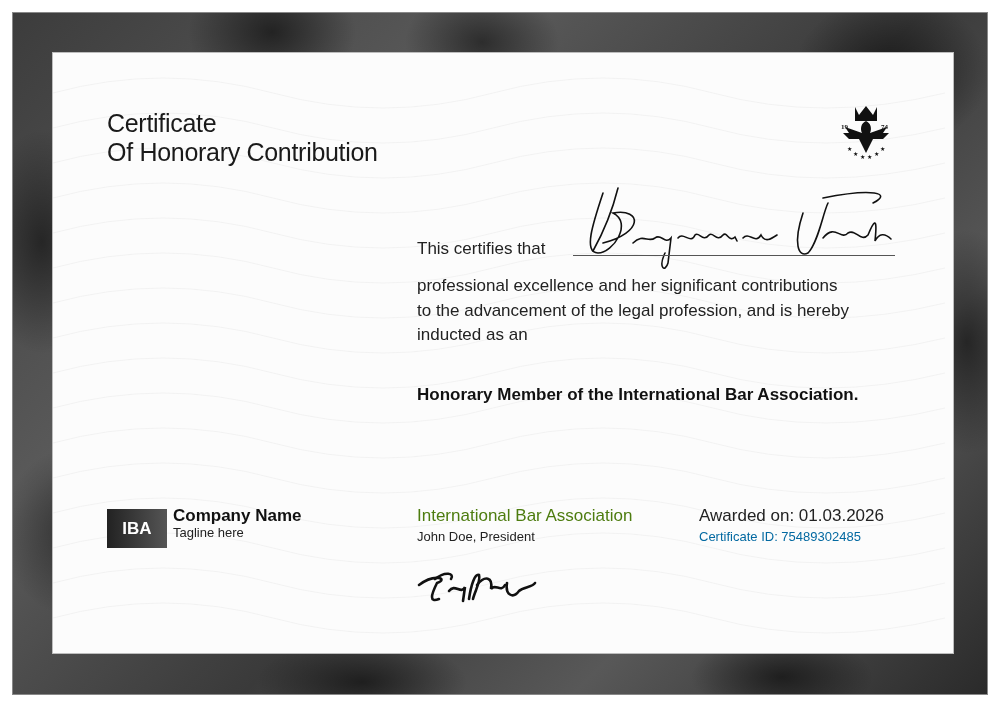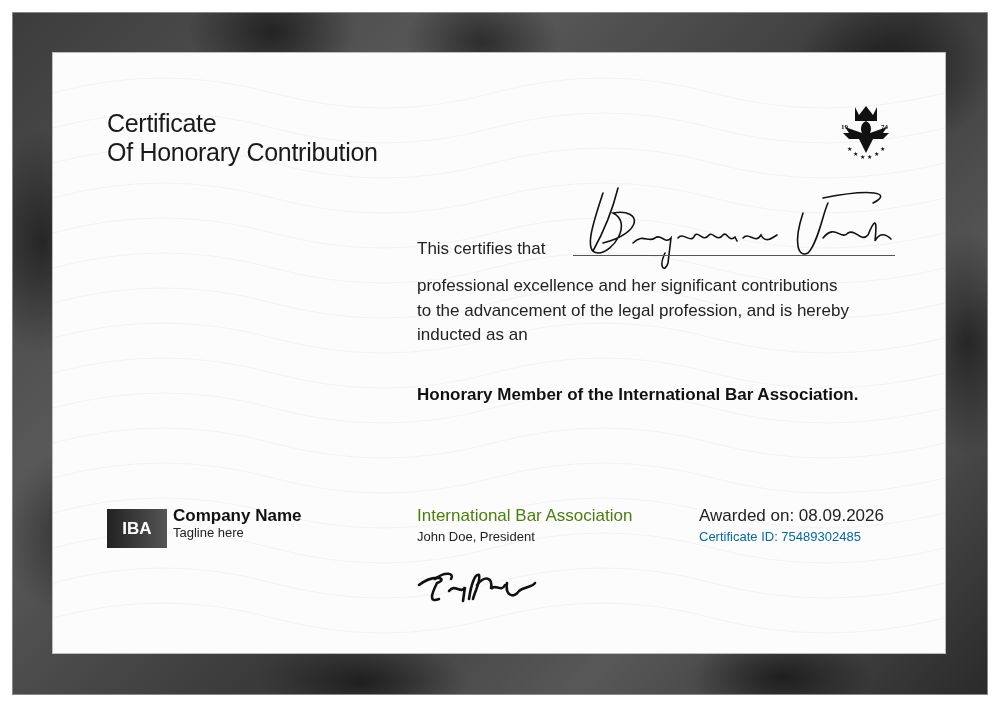--- a/index.html
+++ b/index.html
@@ -9,21 +9,21 @@
       radial-gradient(ellipse 120px 90px at 260px 20px, rgba(0,0,0,0.55), transparent 70%),
       radial-gradient(ellipse 110px 80px at 470px 30px, rgba(0,0,0,0.5), transparent 70%),
       radial-gradient(ellipse 140px 110px at 880px 60px, rgba(0,0,0,0.55), transparent 70%),
       radial-gradient(ellipse 90px 160px at 30px 230px, rgba(0,0,0,0.5), transparent 70%),
       radial-gradient(ellipse 90px 160px at 955px 330px, rgba(0,0,0,0.55), transparent 70%),
       radial-gradient(ellipse 150px 60px at 350px 670px, rgba(0,0,0,0.55), transparent 70%),
       radial-gradient(ellipse 130px 60px at 770px 665px, rgba(0,0,0,0.55), transparent 70%),
       radial-gradient(ellipse 100px 120px at 60px 520px, rgba(0,0,0,0.4), transparent 70%),
       linear-gradient(135deg,#3c3c3c 0%,#5a5a5a 30%,#3a3a3a 55%,#585858 75%,#2a2a2a 100%);
     box-shadow:inset 0 0 0 1px #888;}
-  .paper{position:absolute;left:53px;top:53px;width:892px;height:600px;background:#fcfcfc;overflow:hidden;box-shadow:0 0 0 1px #bdbdbd;}
+  .paper{position:absolute;left:53px;top:53px;width:892px;height:600px;background:#fcfcfc;overflow:hidden;box-shadow:0 0 0 1px #bdbdbd;padding-left:8px;}
   .waves{position:absolute;inset:0;opacity:0.55;}
   .title{position:absolute;left:54px;top:56px;font-size:25px;line-height:29px;color:#1a1a1a;letter-spacing:-0.3px;}
   .emblem{position:absolute;left:782px;top:50px;width:62px;height:62px;}
   .certifies{position:absolute;left:364px;top:186px;font-size:17px;color:#222;}
   .name-line{position:absolute;left:520px;top:202px;width:322px;height:1px;background:#555;}
   .name-sig{position:absolute;left:520px;top:130px;width:330px;height:90px;}
   .body-text{position:absolute;left:364px;top:221px;width:500px;font-size:17px;line-height:24.5px;color:#222;}
   .honor{position:absolute;left:364px;top:332px;font-size:17px;font-weight:bold;color:#111;}
   .logo-box{position:absolute;left:54px;top:456px;width:60px;height:39px;background:linear-gradient(90deg,#222 0%,#555 100%);color:#fff;font-weight:bold;font-size:17px;display:flex;align-items:center;justify-content:center;}
   .company-name{position:absolute;left:120px;top:453px;font-size:17px;font-weight:bold;color:#111;}
@@ -102,21 +102,21 @@
   </div>
   <div class="honor">Honorary Member of the International Bar Association.</div>
 
   <div class="logo-box">IBA</div>
   <div class="company-name">Company Name</div>
   <div class="tagline">Tagline here</div>
 
   <div class="org-name">International Bar Association</div>
   <div class="president">John Doe, President</div>
 
-  <div class="awarded">Awarded on: 08.09.2026</div>
+  <div class="awarded">Awarded on: 01.03.2026</div>
   <div class="cert-id">Certificate ID: 75489302485</div>
 
   <svg class="pres-sig" viewBox="0 0 125 42">
     <g fill="none" stroke="#111" stroke-width="2.6" stroke-linecap="round">
       <path d="M4 20 C 20 8, 34 14, 22 18 C 16 30, 14 38, 24 34"></path>
       <path d="M20 14 C 30 6, 40 8, 36 14"></path>
       <path d="M34 26 C 40 18, 46 30, 50 22 L 48 36"></path>
       <path d="M54 34 C 56 20, 60 8, 64 10 C 66 16, 60 26, 58 34"></path>
       <path d="M62 20 C 70 10, 78 12, 76 24 C 80 18, 86 28, 90 20"></path>
       <path d="M92 18 C 90 30, 98 34, 104 26 C 108 22, 118 22, 120 18"></path>

